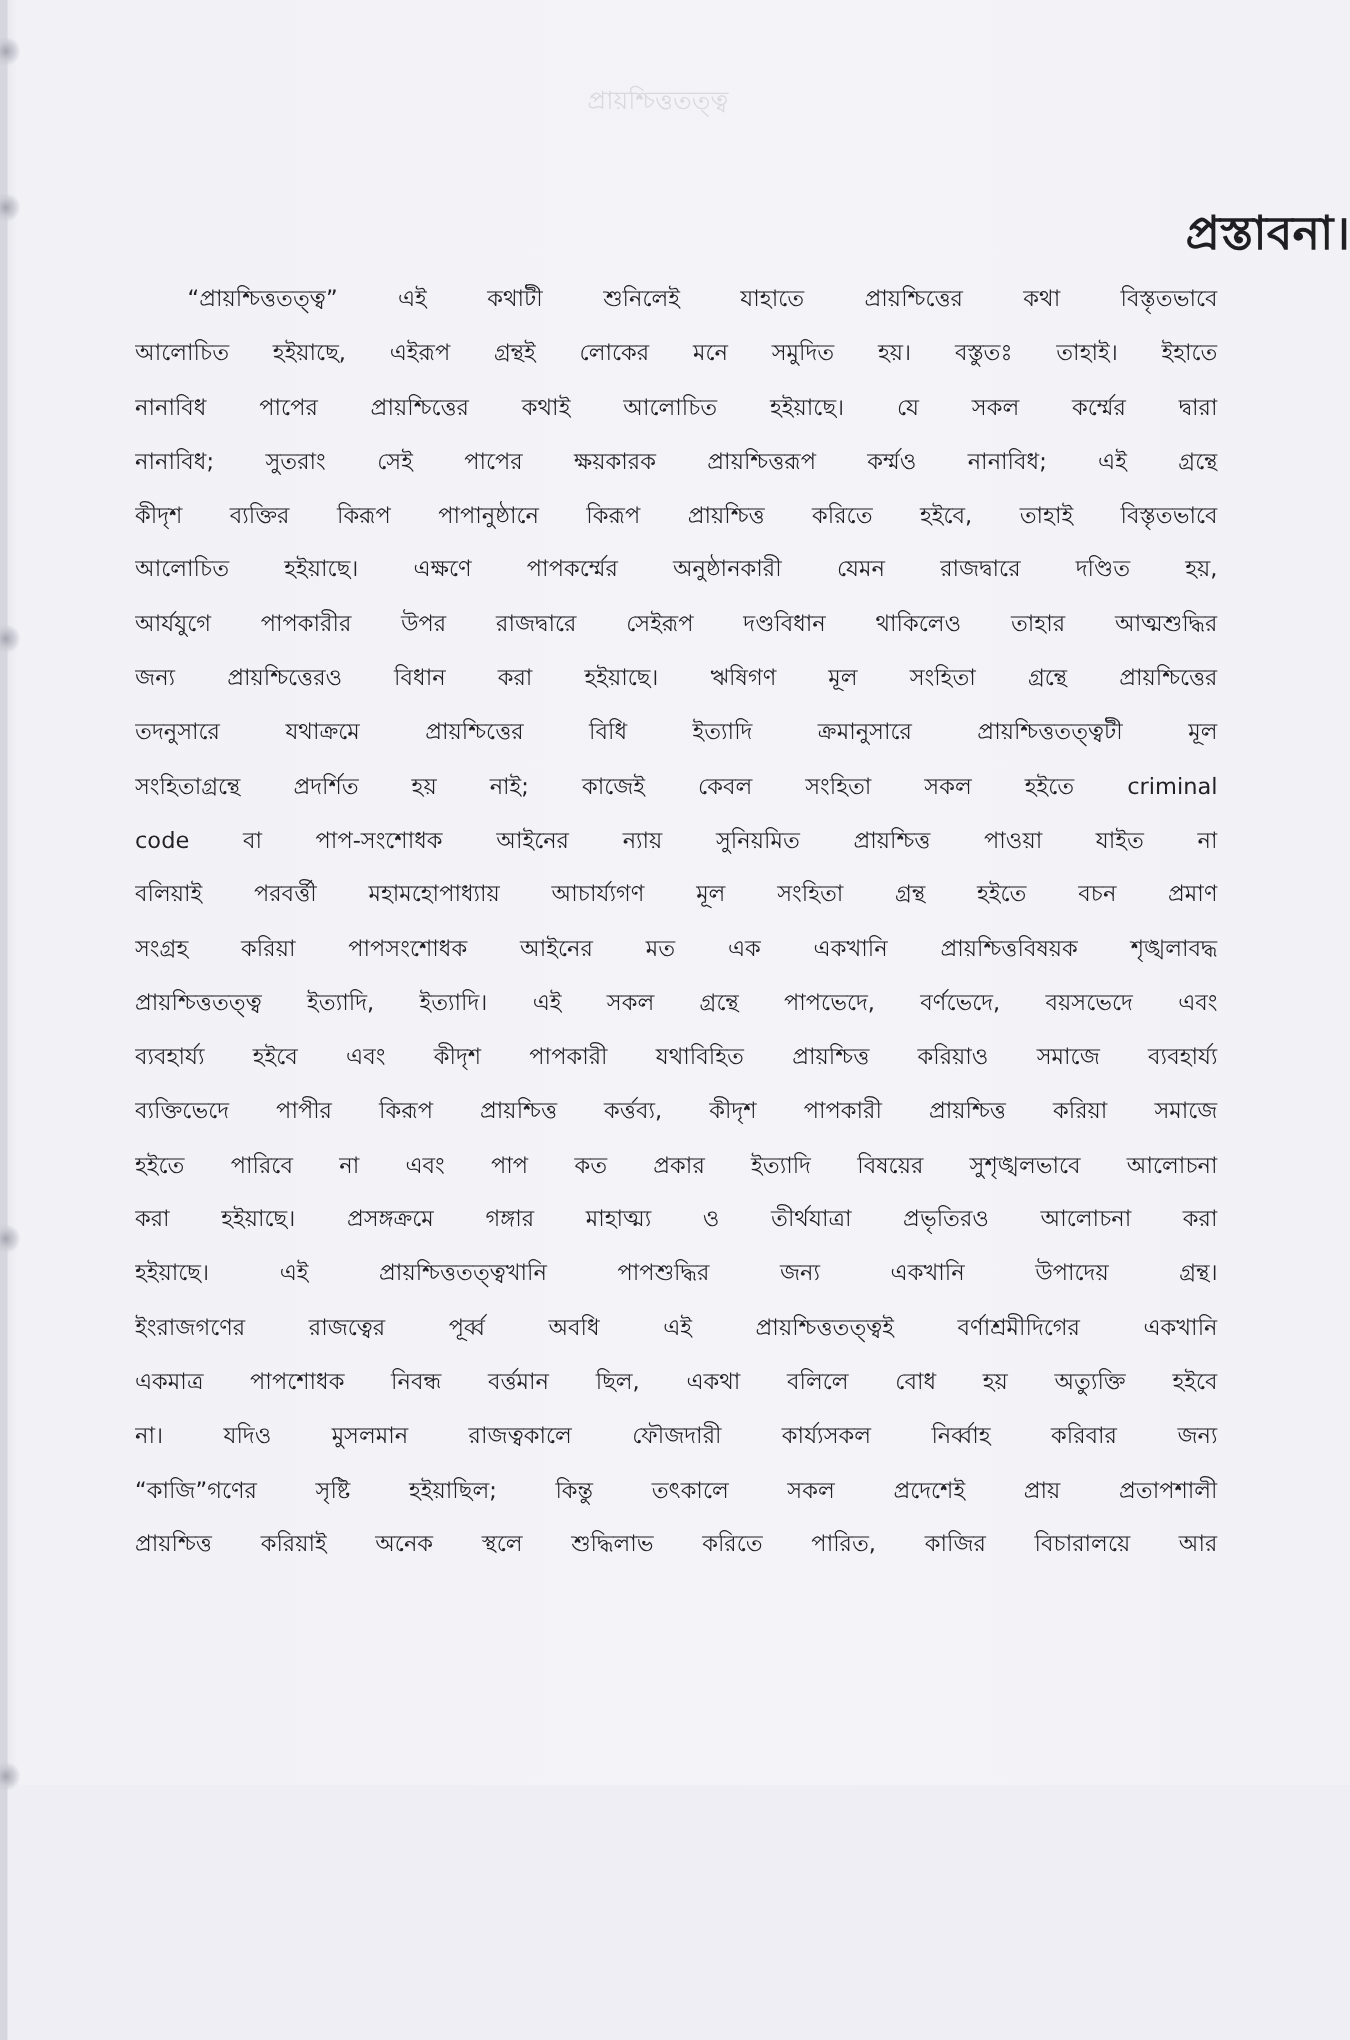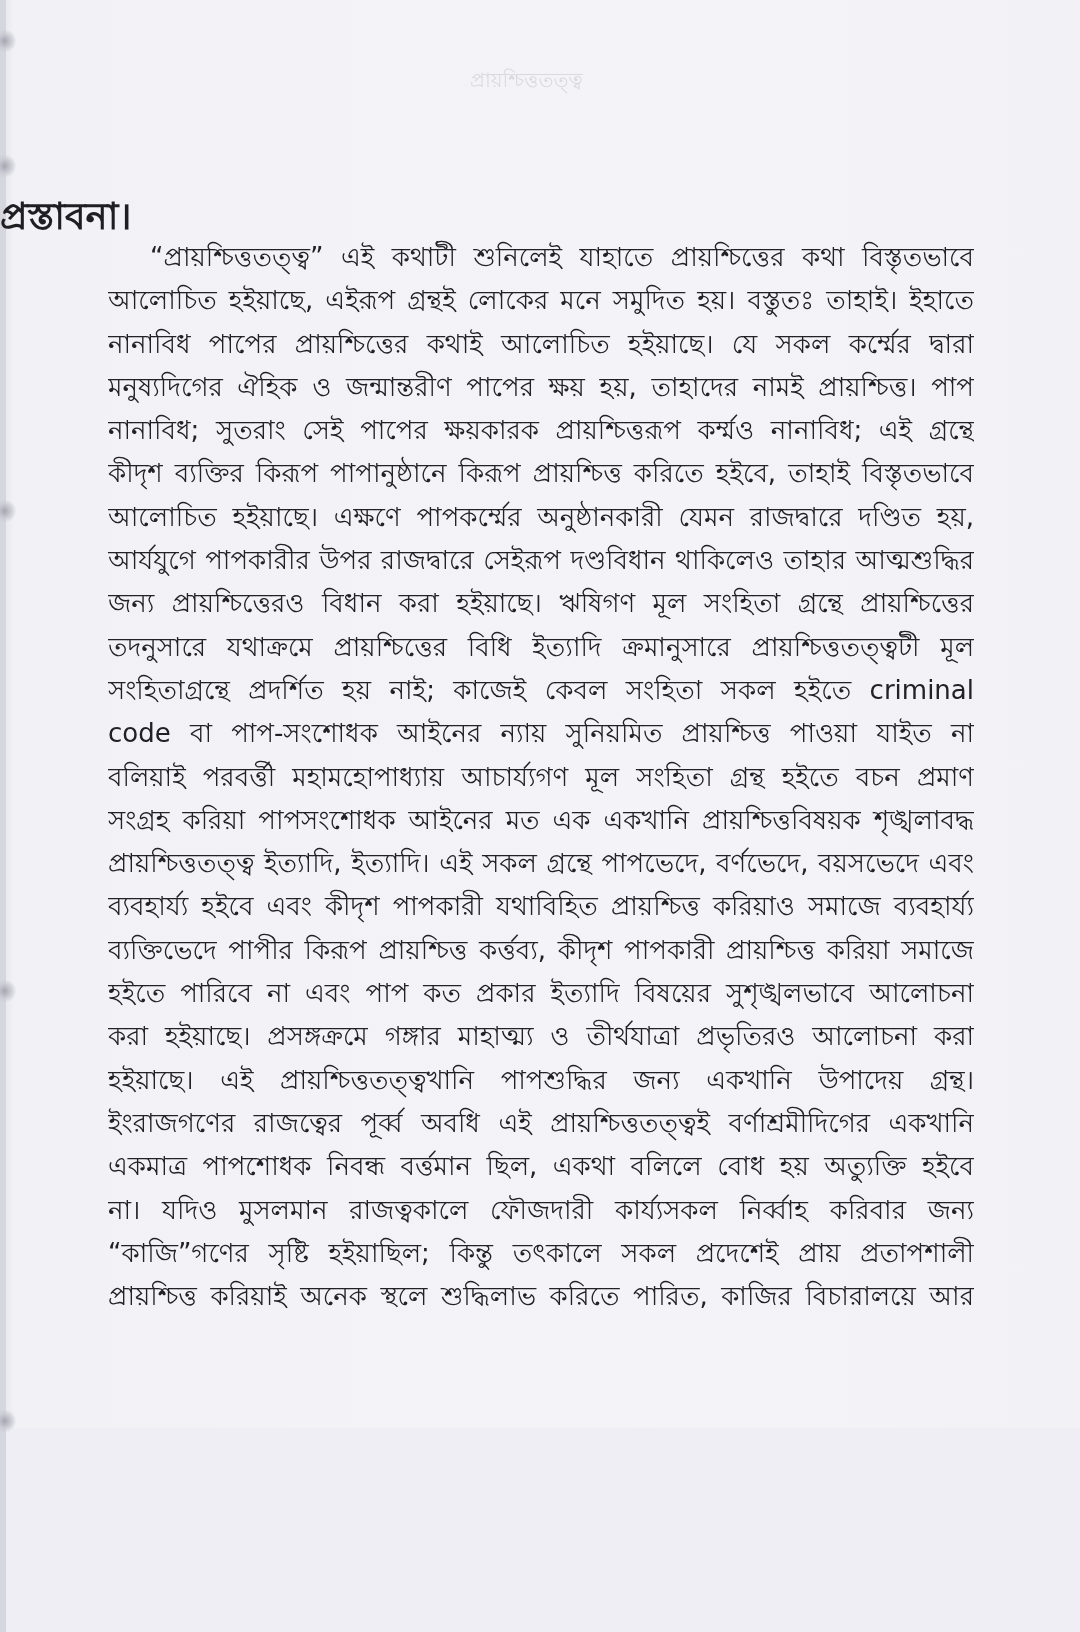--- a/index.html
+++ b/index.html
@@ -39,33 +39,33 @@
     position: absolute;
     left: 470px;
     top: 65px;
     color: #c0c0c8;
     opacity: .5;
     font-size: 20px;
   }
   .title {
     position: absolute;
     left: 0; right: 0;
-    top: 162px;
-    text-align: left;
+    top: 132px;
+    text-align: right;
     font-size: 37px;
     font-weight: bold;
     color: #1f1f22;
   }
   .body-text {
     position: absolute;
     left: 108px;
     width: 866px;
-    top: 236px;
+    top: 218px;
     color: #222226;
-    font-size: 26px;
+    font-size: 18px;
     line-height: 43.3px;
     text-align: justify;
   }
   .line {
     display: block;
     text-align: justify;
     text-align-last: justify;
     white-space: nowrap;
     overflow: hidden;
     height: 43.3px;
@@ -85,21 +85,20 @@
   <div class="binding-hole" style="top:1410px"></div>
 
   <div class="bleed-header">প্রায়শ্চিত্ততত্ত্ব</div>
 
   <h1 class="title">প্রস্তাবনা।</h1>
 
   <div class="body-text" id="body-text">
       <span class="line indent"><span>“প্রায়শ্চিত্ততত্ত্ব” এই কথাটী শুনিলেই যাহাতে প্রায়শ্চিত্তের কথা বিস্তৃতভাবে</span></span>
       <span class="line"><span>আলোচিত হইয়াছে, এইরূপ গ্রন্থই লোকের মনে সমুদিত হয়। বস্তুতঃ তাহাই। ইহাতে</span></span>
       <span class="line"><span>নানাবিধ পাপের প্রায়শ্চিত্তের কথাই আলোচিত হইয়াছে। </span><span class="b">যে সকল কর্ম্মের দ্বারা</span></span>
-      <span class="line"><span class="b">মনুষ্যদিগের ঐহিক ও জন্মান্তরীণ পাপের ক্ষয় হয়, তাহাদের নামই প্রায়শ্চিত্ত।</span><span> পাপ</span></span>
       <span class="line"><span>নানাবিধ; সুতরাং সেই পাপের ক্ষয়কারক প্রায়শ্চিত্তরূপ কর্ম্মও নানাবিধ; এই গ্রন্থে</span></span>
       <span class="line"><span>কীদৃশ ব্যক্তির কিরূপ পাপানুষ্ঠানে কিরূপ প্রায়শ্চিত্ত করিতে হইবে, তাহাই বিস্তৃতভাবে</span></span>
       <span class="line"><span>আলোচিত হইয়াছে। এক্ষণে পাপকর্ম্মের অনুষ্ঠানকারী যেমন রাজদ্বারে দণ্ডিত হয়,</span></span>
       <span class="line"><span>আর্যযুগে পাপকারীর উপর রাজদ্বারে সেইরূপ দণ্ডবিধান থাকিলেও তাহার আত্মশুদ্ধির</span></span>
       <span class="line"><span>জন্য প্রায়শ্চিত্তেরও বিধান করা হইয়াছে। ঋষিগণ মূল সংহিতা গ্রন্থে প্রায়শ্চিত্তের</span></span>
       <span class="line"><span>তদনুসারে যথাক্রমে প্রায়শ্চিত্তের বিধি ইত্যাদি ক্রমানুসারে প্রায়শ্চিত্ততত্ত্বটী মূল</span></span>
       <span class="line"><span>সংহিতাগ্রন্থে প্রদর্শিত হয় নাই; কাজেই কেবল সংহিতা সকল হইতে criminal</span></span>
       <span class="line"><span>code বা পাপ-সংশোধক আইনের ন্যায় সুনিয়মিত প্রায়শ্চিত্ত পাওয়া যাইত না</span></span>
       <span class="line"><span>বলিয়াই পরবর্ত্তী মহামহোপাধ্যায় আচার্য্যগণ মূল সংহিতা গ্রন্থ হইতে বচন প্রমাণ</span></span>
       <span class="line"><span>সংগ্রহ করিয়া পাপসংশোধক আইনের মত এক একখানি প্রায়শ্চিত্তবিষয়ক শৃঙ্খলাবদ্ধ</span></span>

